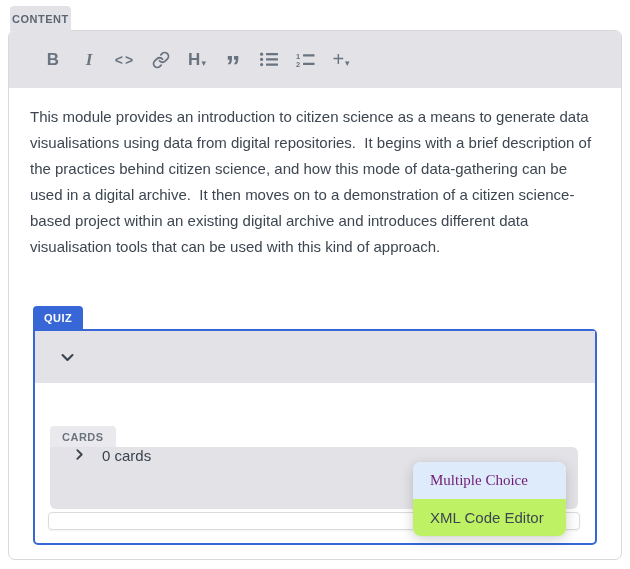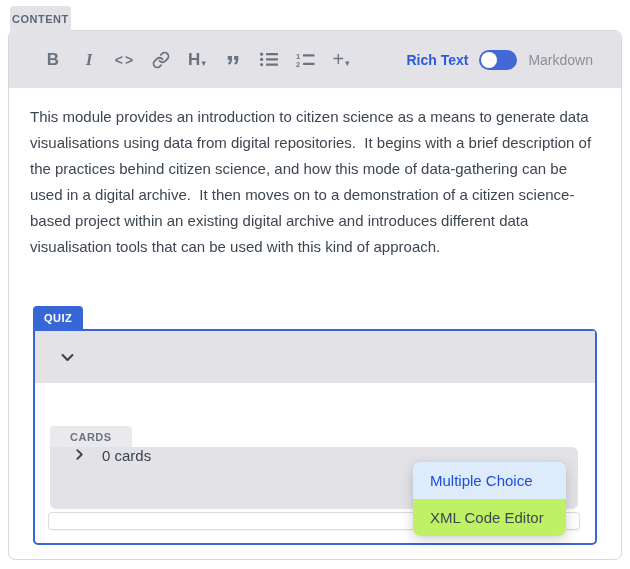--- a/index.html
+++ b/index.html
@@ -54,21 +54,21 @@
   .quiz-tab {
     display:inline-flex; align-items:center; height:23px; padding:10px 11px;
     background:#3767d6; color:#ffffff; font-size:11px; font-weight:600;
     letter-spacing:0.5px; border-radius:4px 4px 0 0; cursor:pointer;
   }
   .quiz-panel { width:564px; border:2px solid #3767d6; border-radius:0 5px 5px 5px; background:#fff; }
   .quiz-header { height:52px; background:#e3e2e7; display:flex; align-items:center; padding-left:24px; cursor:pointer; }
   .quiz-content { position:relative; padding:43px 0 13px 15px; }
 
   .cards-tab {
-    display:inline-flex; align-items:center; height:21px; padding:0 20px;
+    display:inline-flex; align-items:center; height:21px; padding:0 12px;
     background:#eae9ed; color:#6b7580; font-size:11px; font-weight:600;
     letter-spacing:0.5px; border-radius:4px 4px 0 0; cursor:pointer;
   }
   .cards-bar {
     width:528px; height:62px; background:#e3e2e7; border-radius:0 6px 6px 6px;
     display:flex; gap:15px; padding-left:22px;
     color:#39434e; font-size:15px; cursor:pointer;
   }
   .cards-input {
     width:532px; height:18px; margin:3px 0 0 -2px;
@@ -79,21 +79,21 @@
   
   .dropdown {
     position:absolute; left:378px; top:79px; width:153px; z-index:6;
     background:#fff; border-radius:8px; overflow:hidden;
     box-shadow:0 4px 14px rgba(0,0,0,0.18), 0 0 1px rgba(0,0,0,0.15);
   }
   .dd-item {
     height:37px; display:flex; align-items:center; padding-left:17px;
     font-size:15px; color:#3d4651; background:#bef264; cursor:pointer;
   }
-  .dd-item.selected { background:#ddebfa; color:#1d4ed8; }
+  .dd-item.selected { background:#ddebfa; color:#701a75;font-family:Liberation Serif, serif; }
 
   .icon-svg { display:block; }
 </style>
 </head>
 <body>
 
 <div class="content-tab">
   <span>CONTENT</span>
 </div>
 
@@ -144,27 +144,20 @@
           <rect x="7" y="2.2" width="11.5" height="2.2" rx="0.5"></rect>
           <rect x="7" y="10.8" width="11.5" height="2.2" rx="0.5"></rect>
         </svg>
       </span>
     </div>
     <div class="tb-btn">
       <span class="g-plus">+</span>
       <span class="caret">▾</span>
     </div>
 
-    <div class="mode">
-      <span class="rich-label">Rich Text</span>
-      <div class="switch">
-        <div class="knob"></div>
-      </div>
-      <span class="md-label">Markdown</span>
-    </div>
   </div>
 
   <div class="editor-body">
     <div class="paragraph">This module provides an introduction to citizen science as a means to generate data visualisations using data from digital repositories.  It begins with a brief description of the practices behind citizen science, and how this mode of data-gathering can be used in a digital archive.  It then moves on to a demonstration of a citizen science-based project within an existing digital archive and introduces different data visualisation tools that can be used with this kind of approach.</div>
 
     <div class="quiz-wrap">
       <div class="quiz-tab">
         <span>QUIZ</span>
       </div>
       <div class="quiz-panel">

